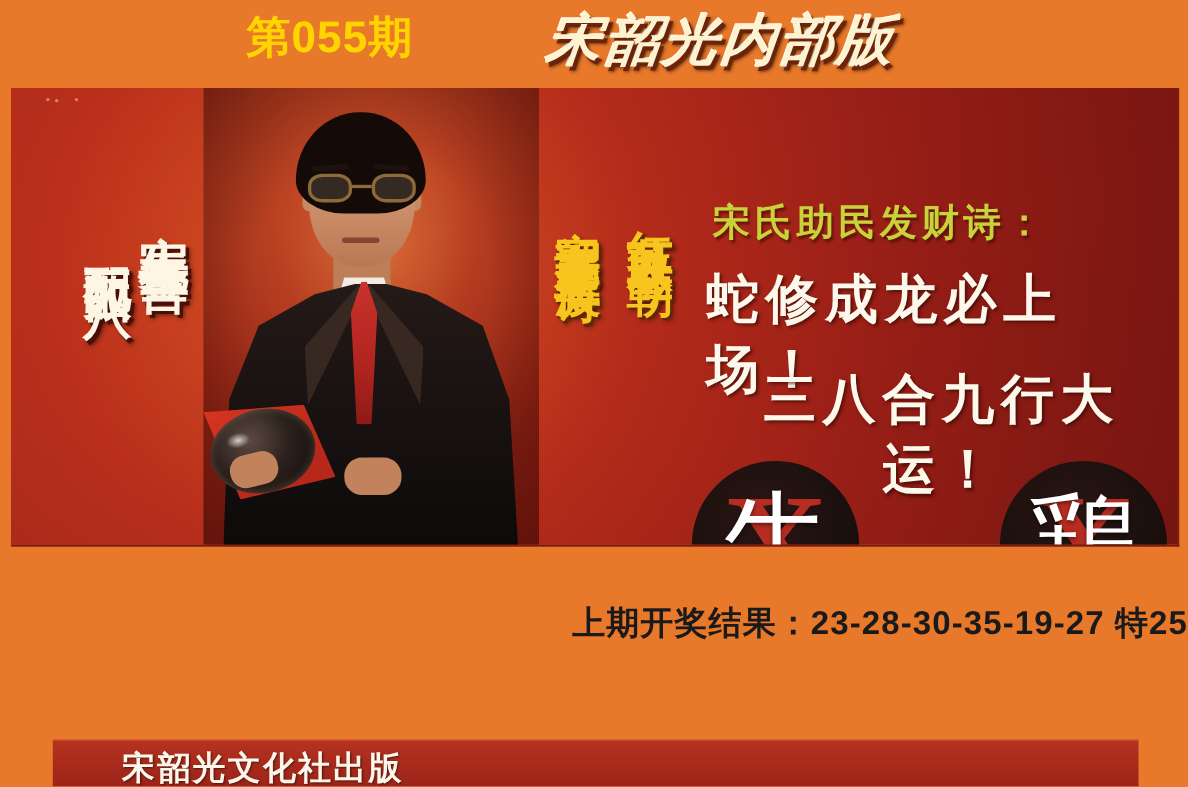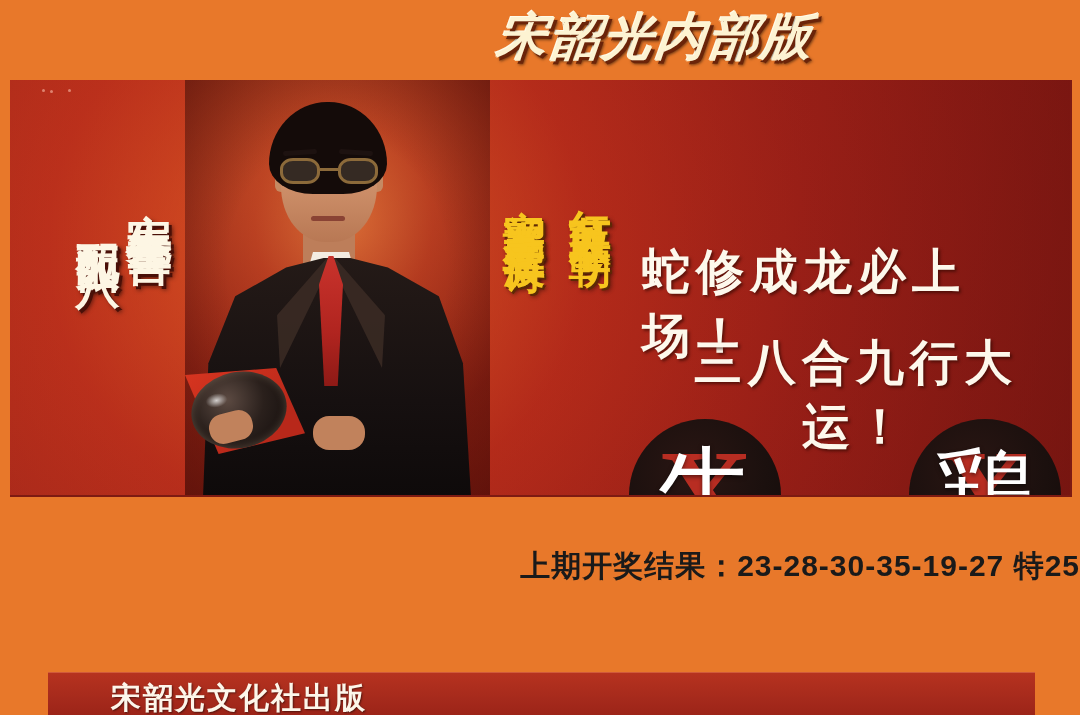--- a/index.html
+++ b/index.html
@@ -235,20 +235,21 @@
     font-size: 30px; font-weight: bold; letter-spacing: 2px;
     color: #fdf6ea;
     font-family: "Liberation Serif", "DejaVu Serif", serif;
     text-shadow: 1px 1px 2px rgba(0,0,0,.5);
   }
 </style>
 </head>
 <body>
 
 <div id="header">
+  <div id="issue-badge">第055期</div>
   <div id="masthead-title">宋韶光内部版</div>
 </div>
 
 <div id="red-panel">
 
   <span class="corner-dot" style="left:32px; top:9px;"></span>
   <span class="corner-dot" style="left:40px; top:10px;"></span>
   <span class="corner-dot" style="left:58px; top:9px;"></span>
 
   <div id="portrait">
@@ -274,20 +275,21 @@
     <div class="p-mouth"></div>
     <div class="p-hand-l"></div>
     <div class="p-hand-r"></div>
   </div>
 
   <div class="vcol" id="col-numbers">配数四一八</div>
   <div class="vcol" id="col-advice">宋先生金言：</div>
   <div class="vcol" id="col-compass-poem">宋韶光罗盘看波诗：</div>
   <div class="vcol" id="col-color-poem">红蓝可取在今朝</div>
 
+  <div id="poem-heading">宋氏助民发财诗：</div>
   <div class="poem-line" id="poem-line-1">蛇修成龙必上场！</div>
   <div class="poem-line" id="poem-line-2">三八合九行大运！</div>
 
   <div class="zodiac" id="zodiac-ox">
     <div class="watermark">X</div>
     <div class="glyph">牛</div>
   </div>
   <div class="zodiac" id="zodiac-rooster">
     <div class="watermark">X</div>
     <div class="glyph">鶏</div>

